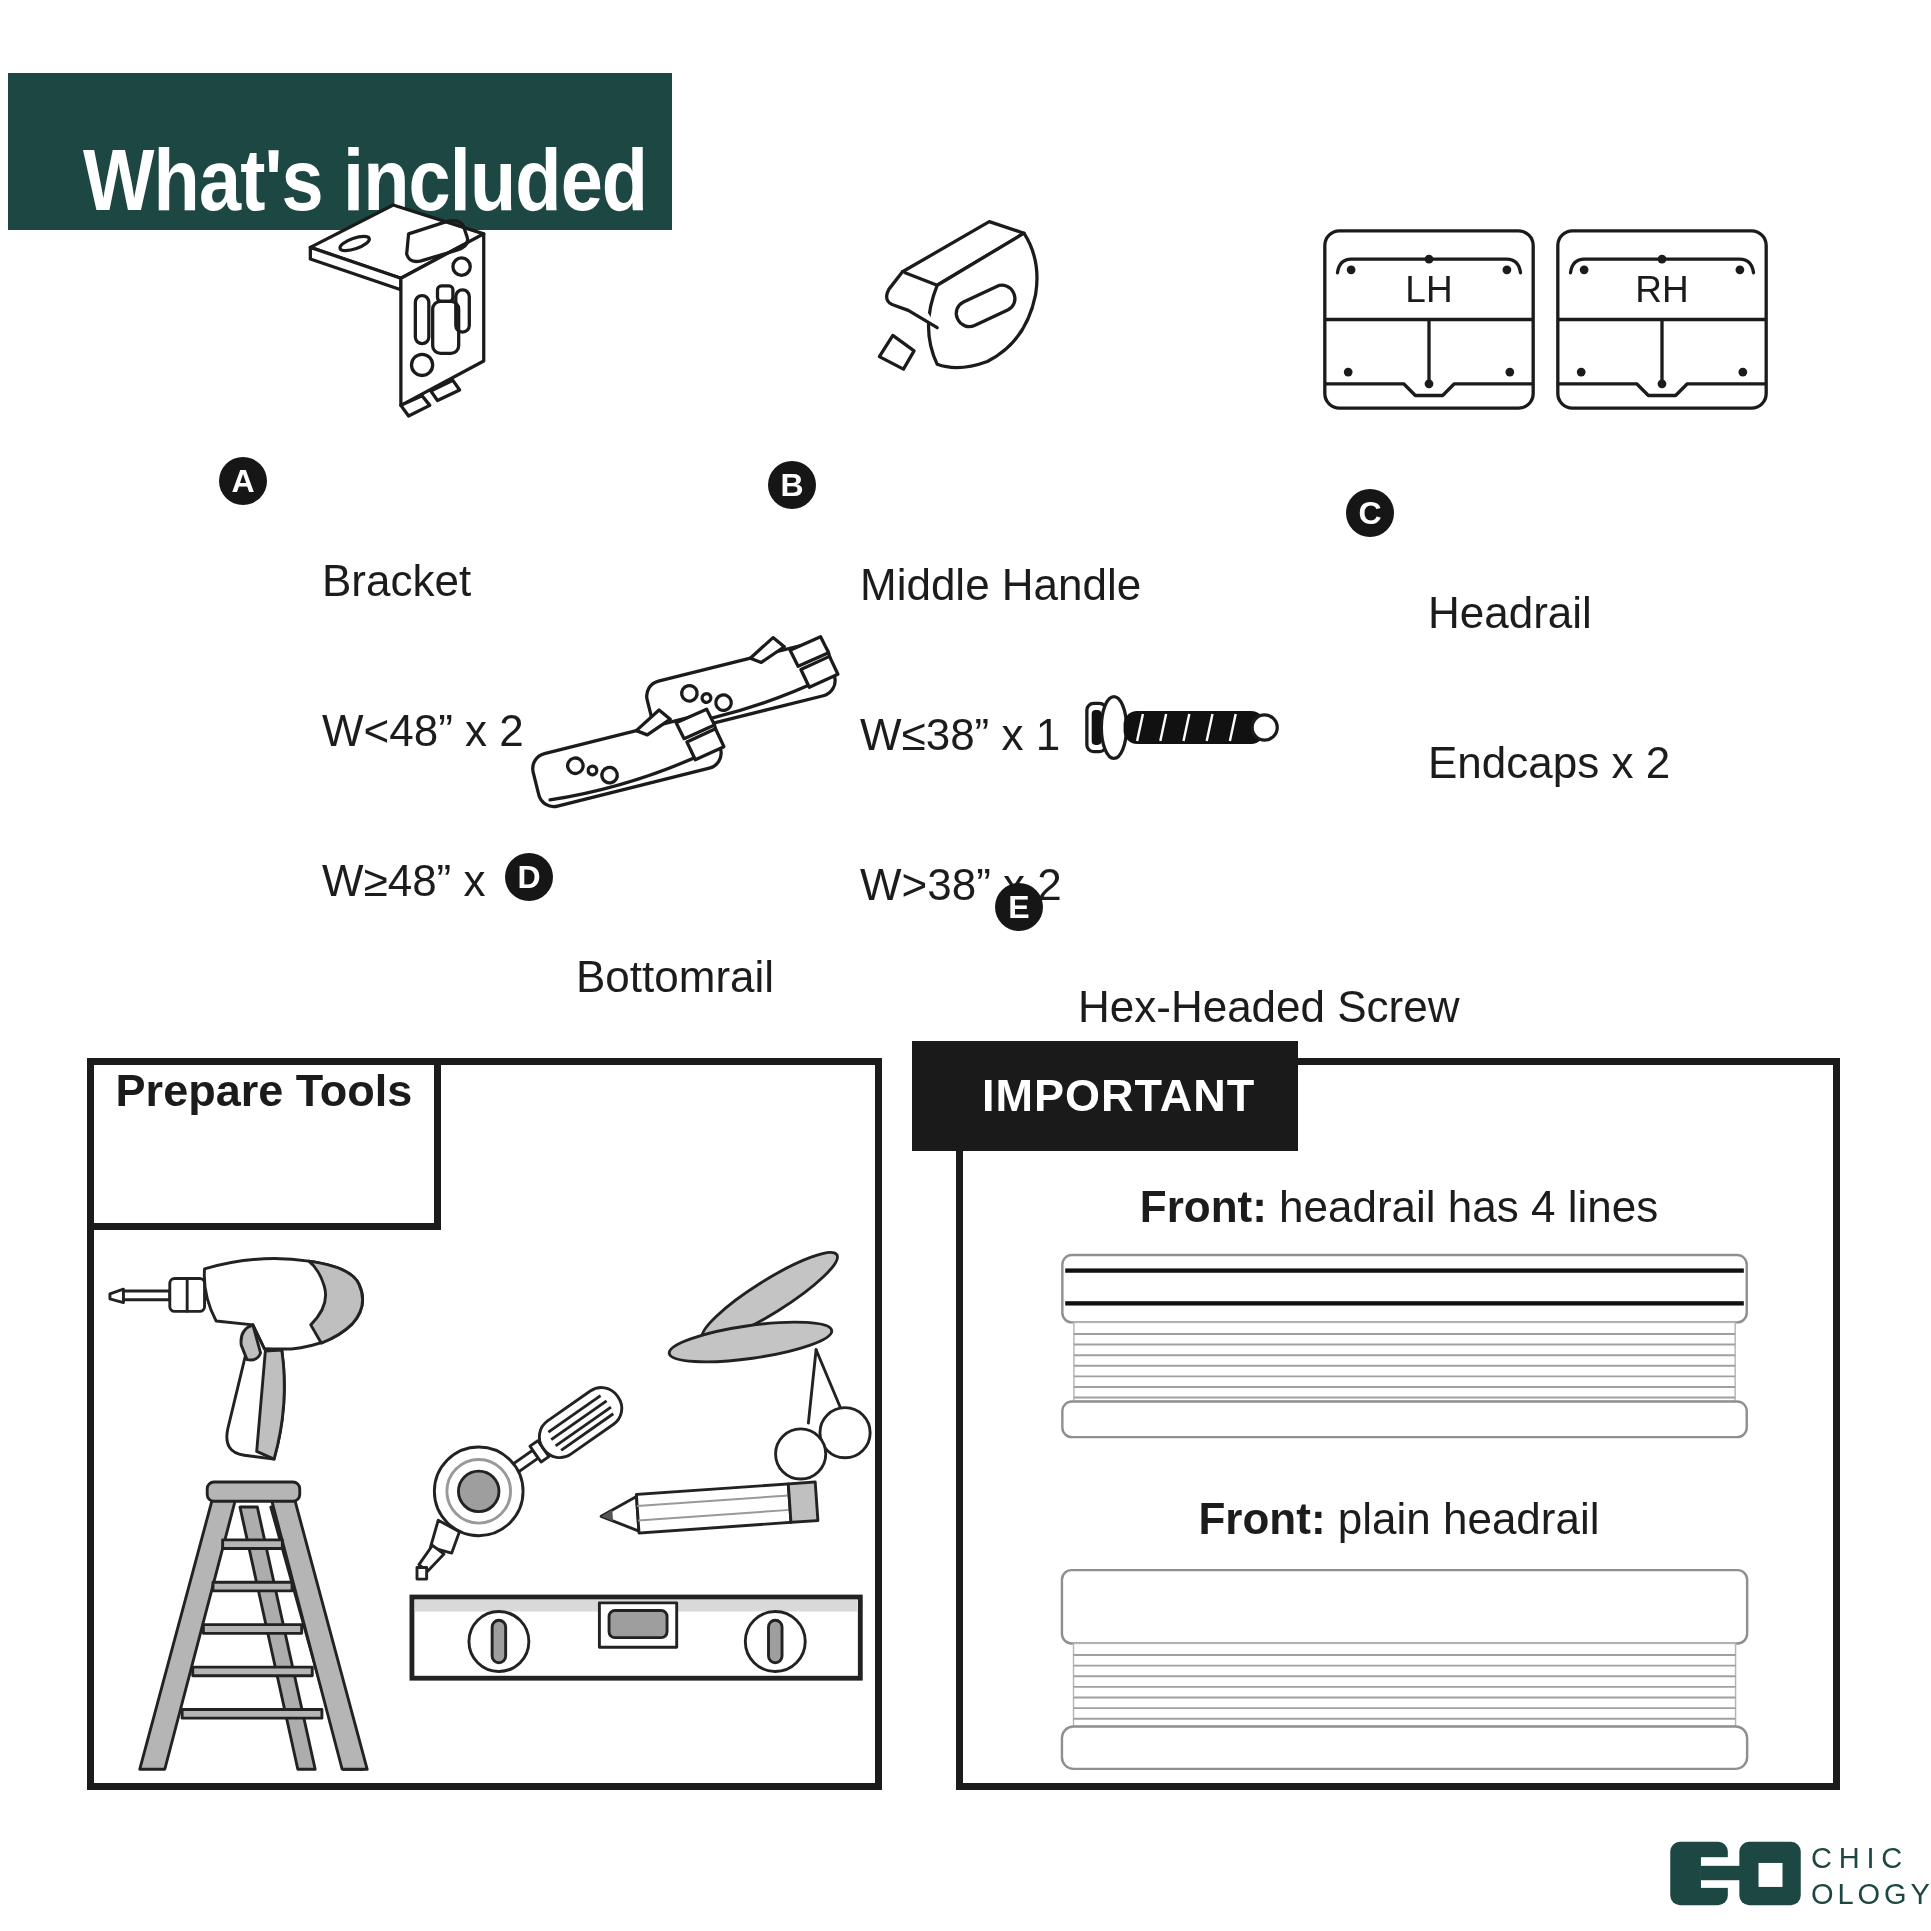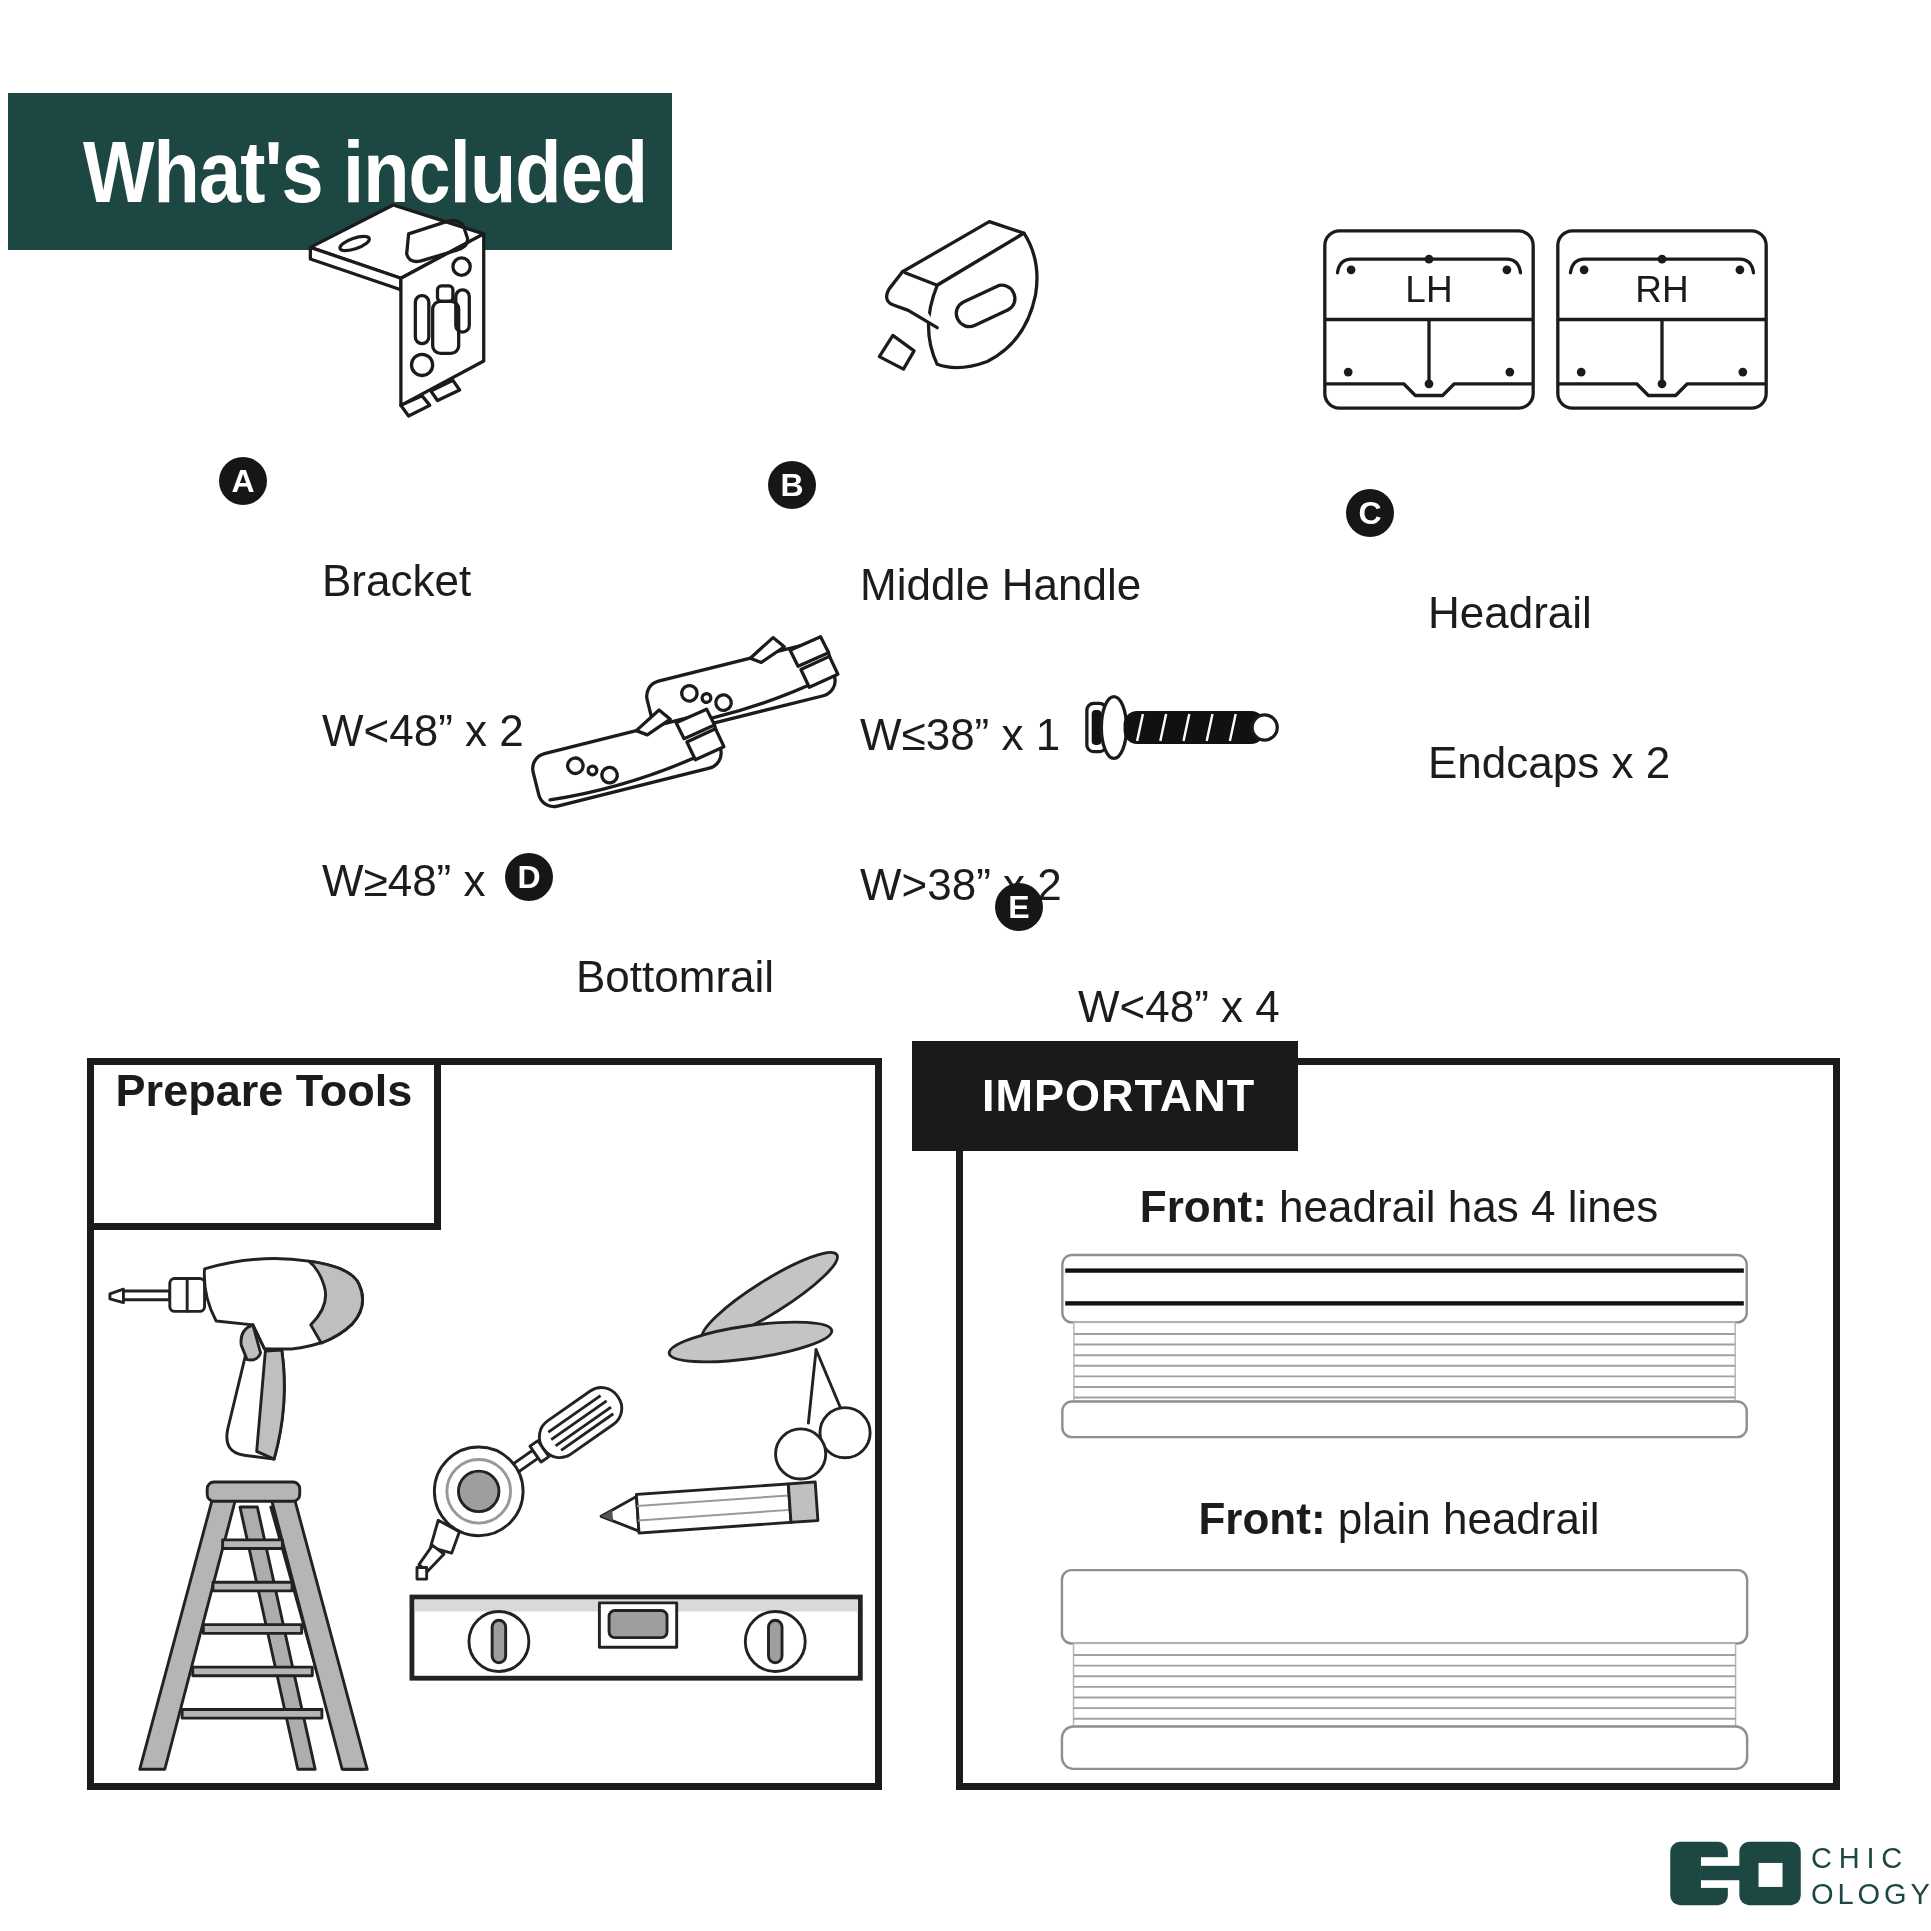--- a/index.html
+++ b/index.html
@@ -2,21 +2,21 @@
 <html><head>
 <meta charset="utf-8">
 <style>
   html,body{margin:0;padding:0;}
   body{
     width:1931px;height:1931px;background:#ffffff;position:relative;
     font-family:"Liberation Sans", sans-serif;color:#1b1b1b;overflow:hidden;
   }
   .abs{position:absolute;}
   
-  .header-bar{left:7.7px;top:93px;width:664px;height:157px;background:#1d4742;display:flex;align-items:center;}
+  .header-bar{left:7.7px;top:73px;width:664px;height:157px;background:#1d4742;display:flex;align-items:flex-end;}
   .header-title{display:inline-block;margin-left:75px;font-size:87px;font-weight:bold;color:#ffffff;
     letter-spacing:-1px;transform:scaleX(.87);transform-origin:left center;white-space:nowrap;}
   
   .badge{width:48px;height:48px;border-radius:50%;background:#161616;color:#fff;
     display:flex;align-items:center;justify-content:center;font-size:32px;font-weight:bold;}
   .part-text{font-size:44px;line-height:50px;color:#1c1c1c;font-weight:500;white-space:pre;}
   svg{display:block;overflow:visible;}
   .ln{stroke:#1b1b1b;stroke-width:3.4;fill:#ffffff;stroke-linejoin:round;stroke-linecap:round;}
   .lnf{stroke:#1b1b1b;stroke-width:3.4;fill:none;stroke-linejoin:round;stroke-linecap:round;}
   .dot{fill:#1b1b1b;}
@@ -156,20 +156,21 @@
     <line x1="110" y1="31" x2="104" y2="59"></line>
       <line x1="134" y1="31" x2="128" y2="59"></line>
     <line x1="158" y1="31" x2="152" y2="59"></line>
   </g>
   <circle class="ln" cx="188" cy="45" r="13"></circle>
 </svg>
 <div class="abs badge" style="left:995px;top:883px">
   <span>E</span>
   </div>
 <div class="abs part-text" style="left:1078px;top:882px">
+  <div>Hex-Headed Screw</div>
   <div>W&lt;48” x 4</div>
   <div>W≥48” x  6</div>
 </div>
 
 <div class="abs frame" style="left:87px;top:1058px;width:781px;height:718px"></div>
 <div class="abs pt-titlebox">
   <span>Prepare Tools</span>
 </div>
 
 <svg class="abs" style="left:108px;top:1209px" width="280" height="280" viewBox="0 0 290 290">

